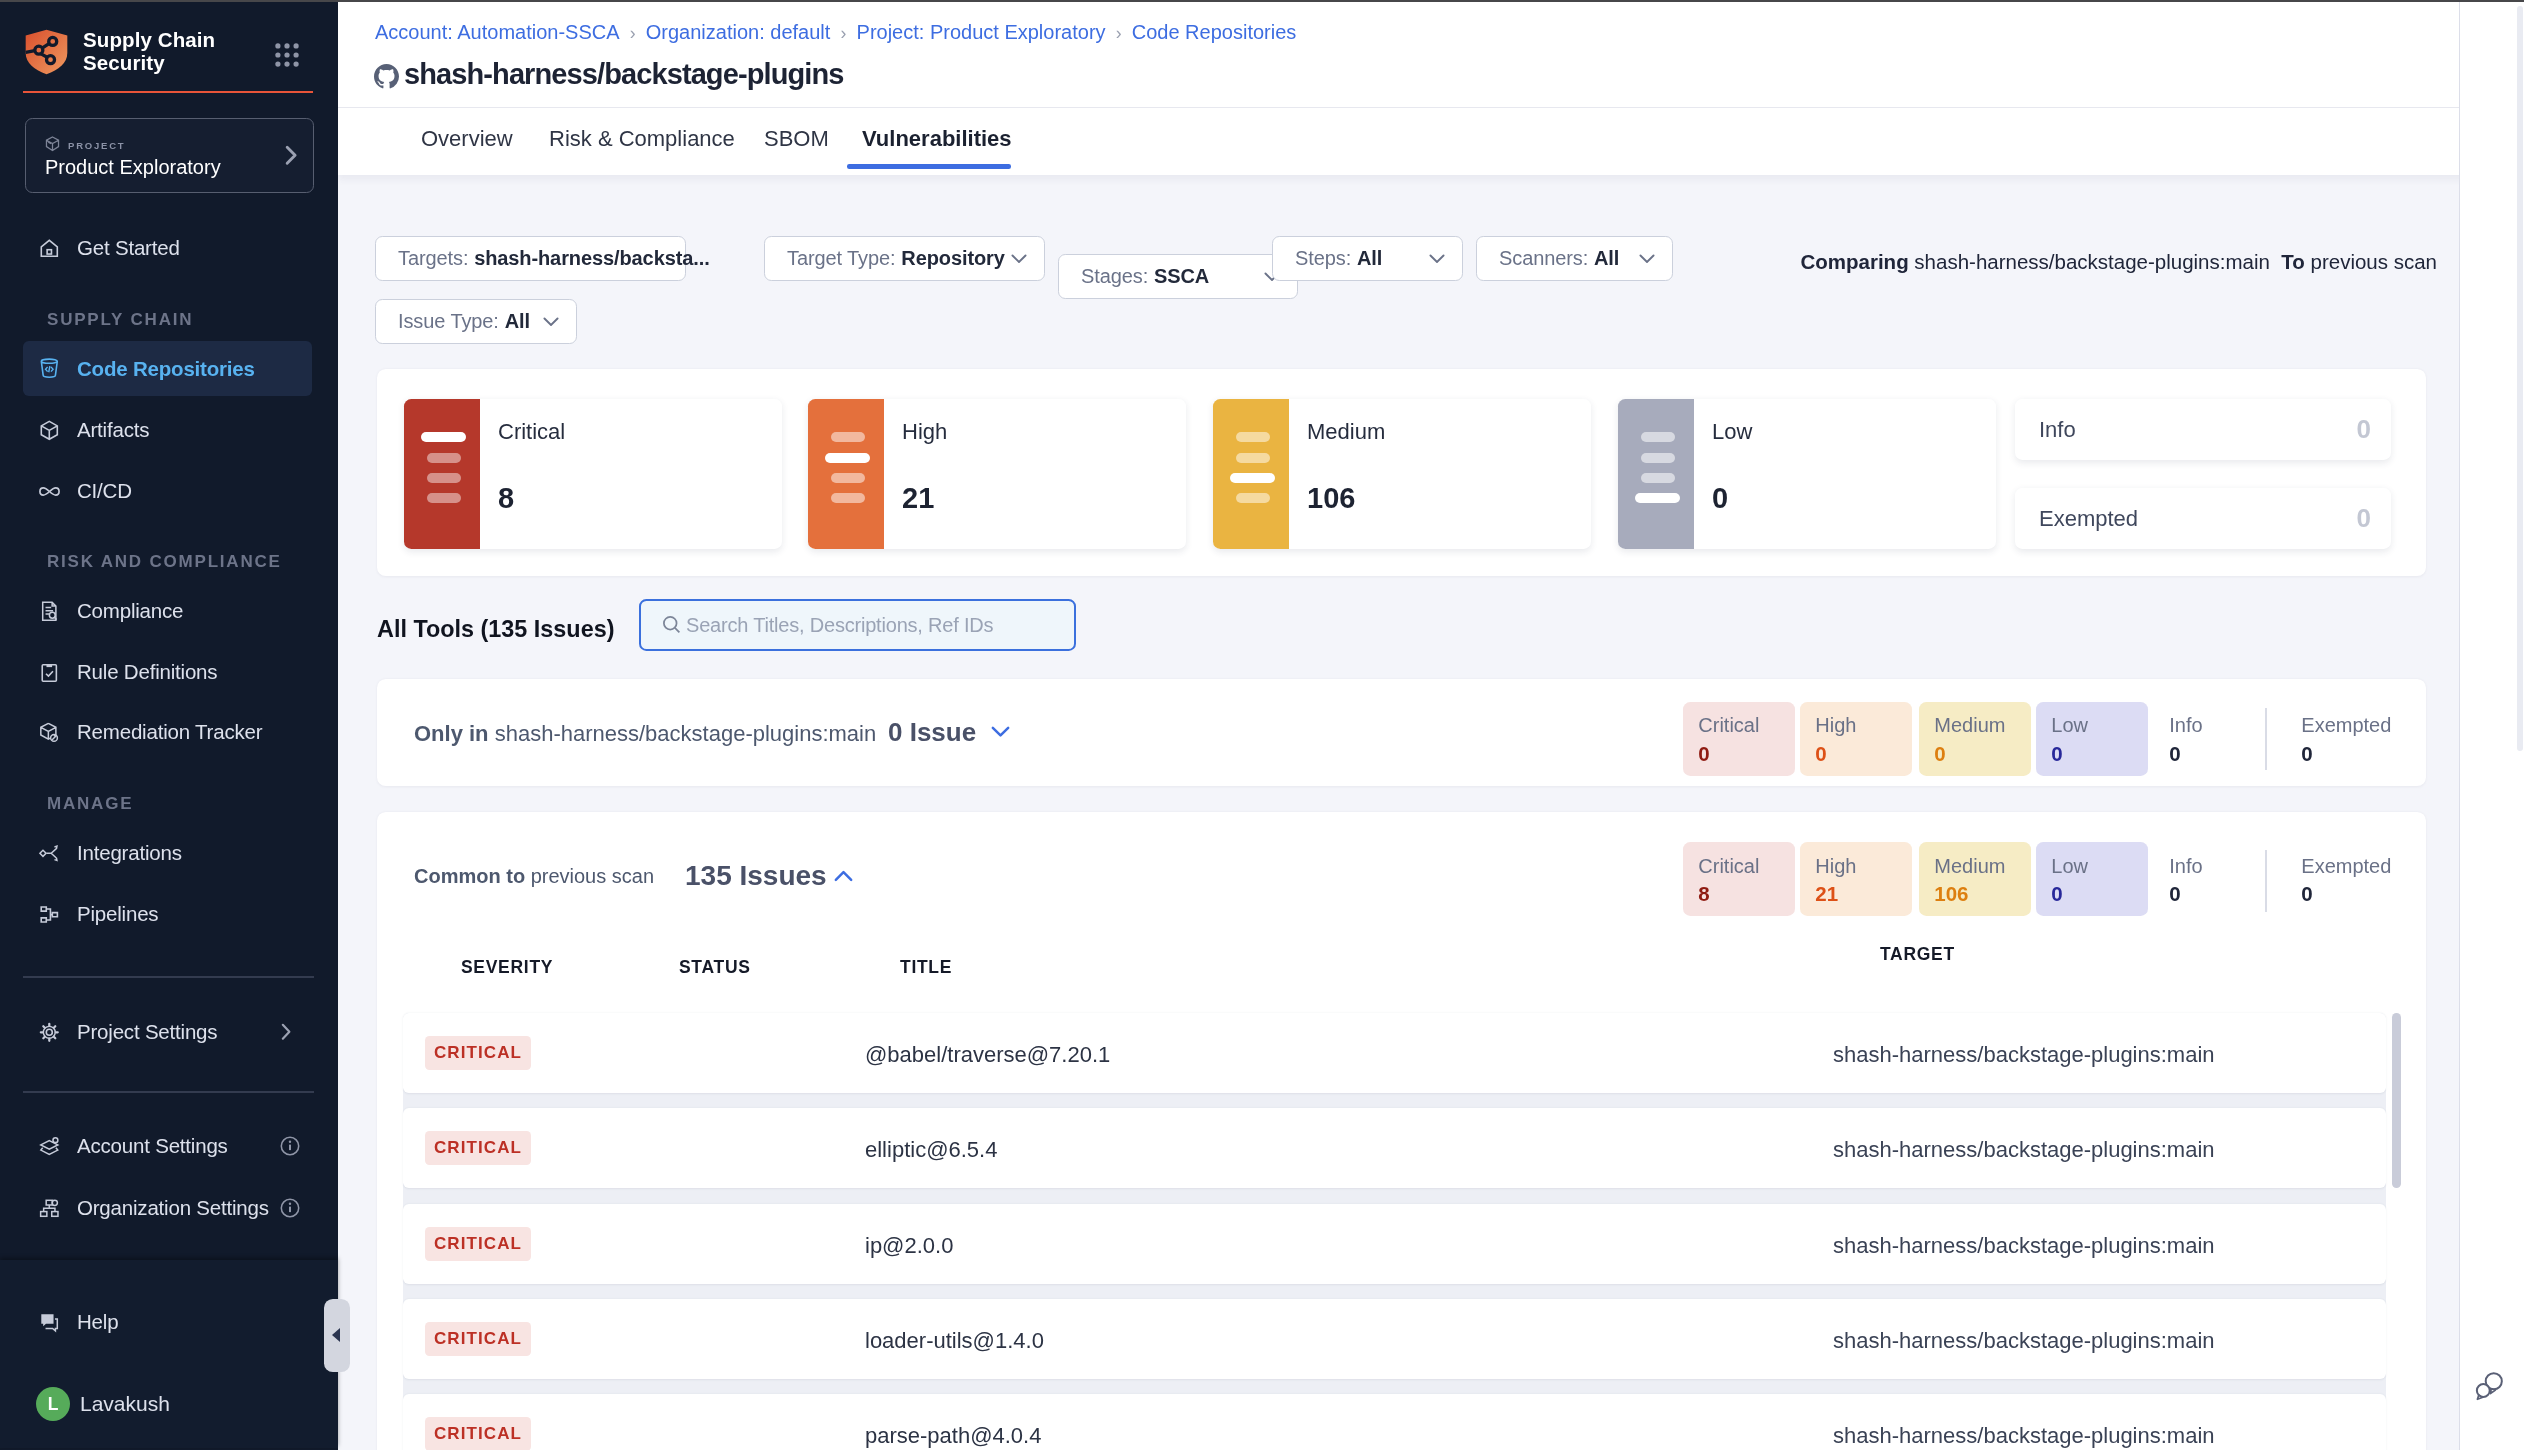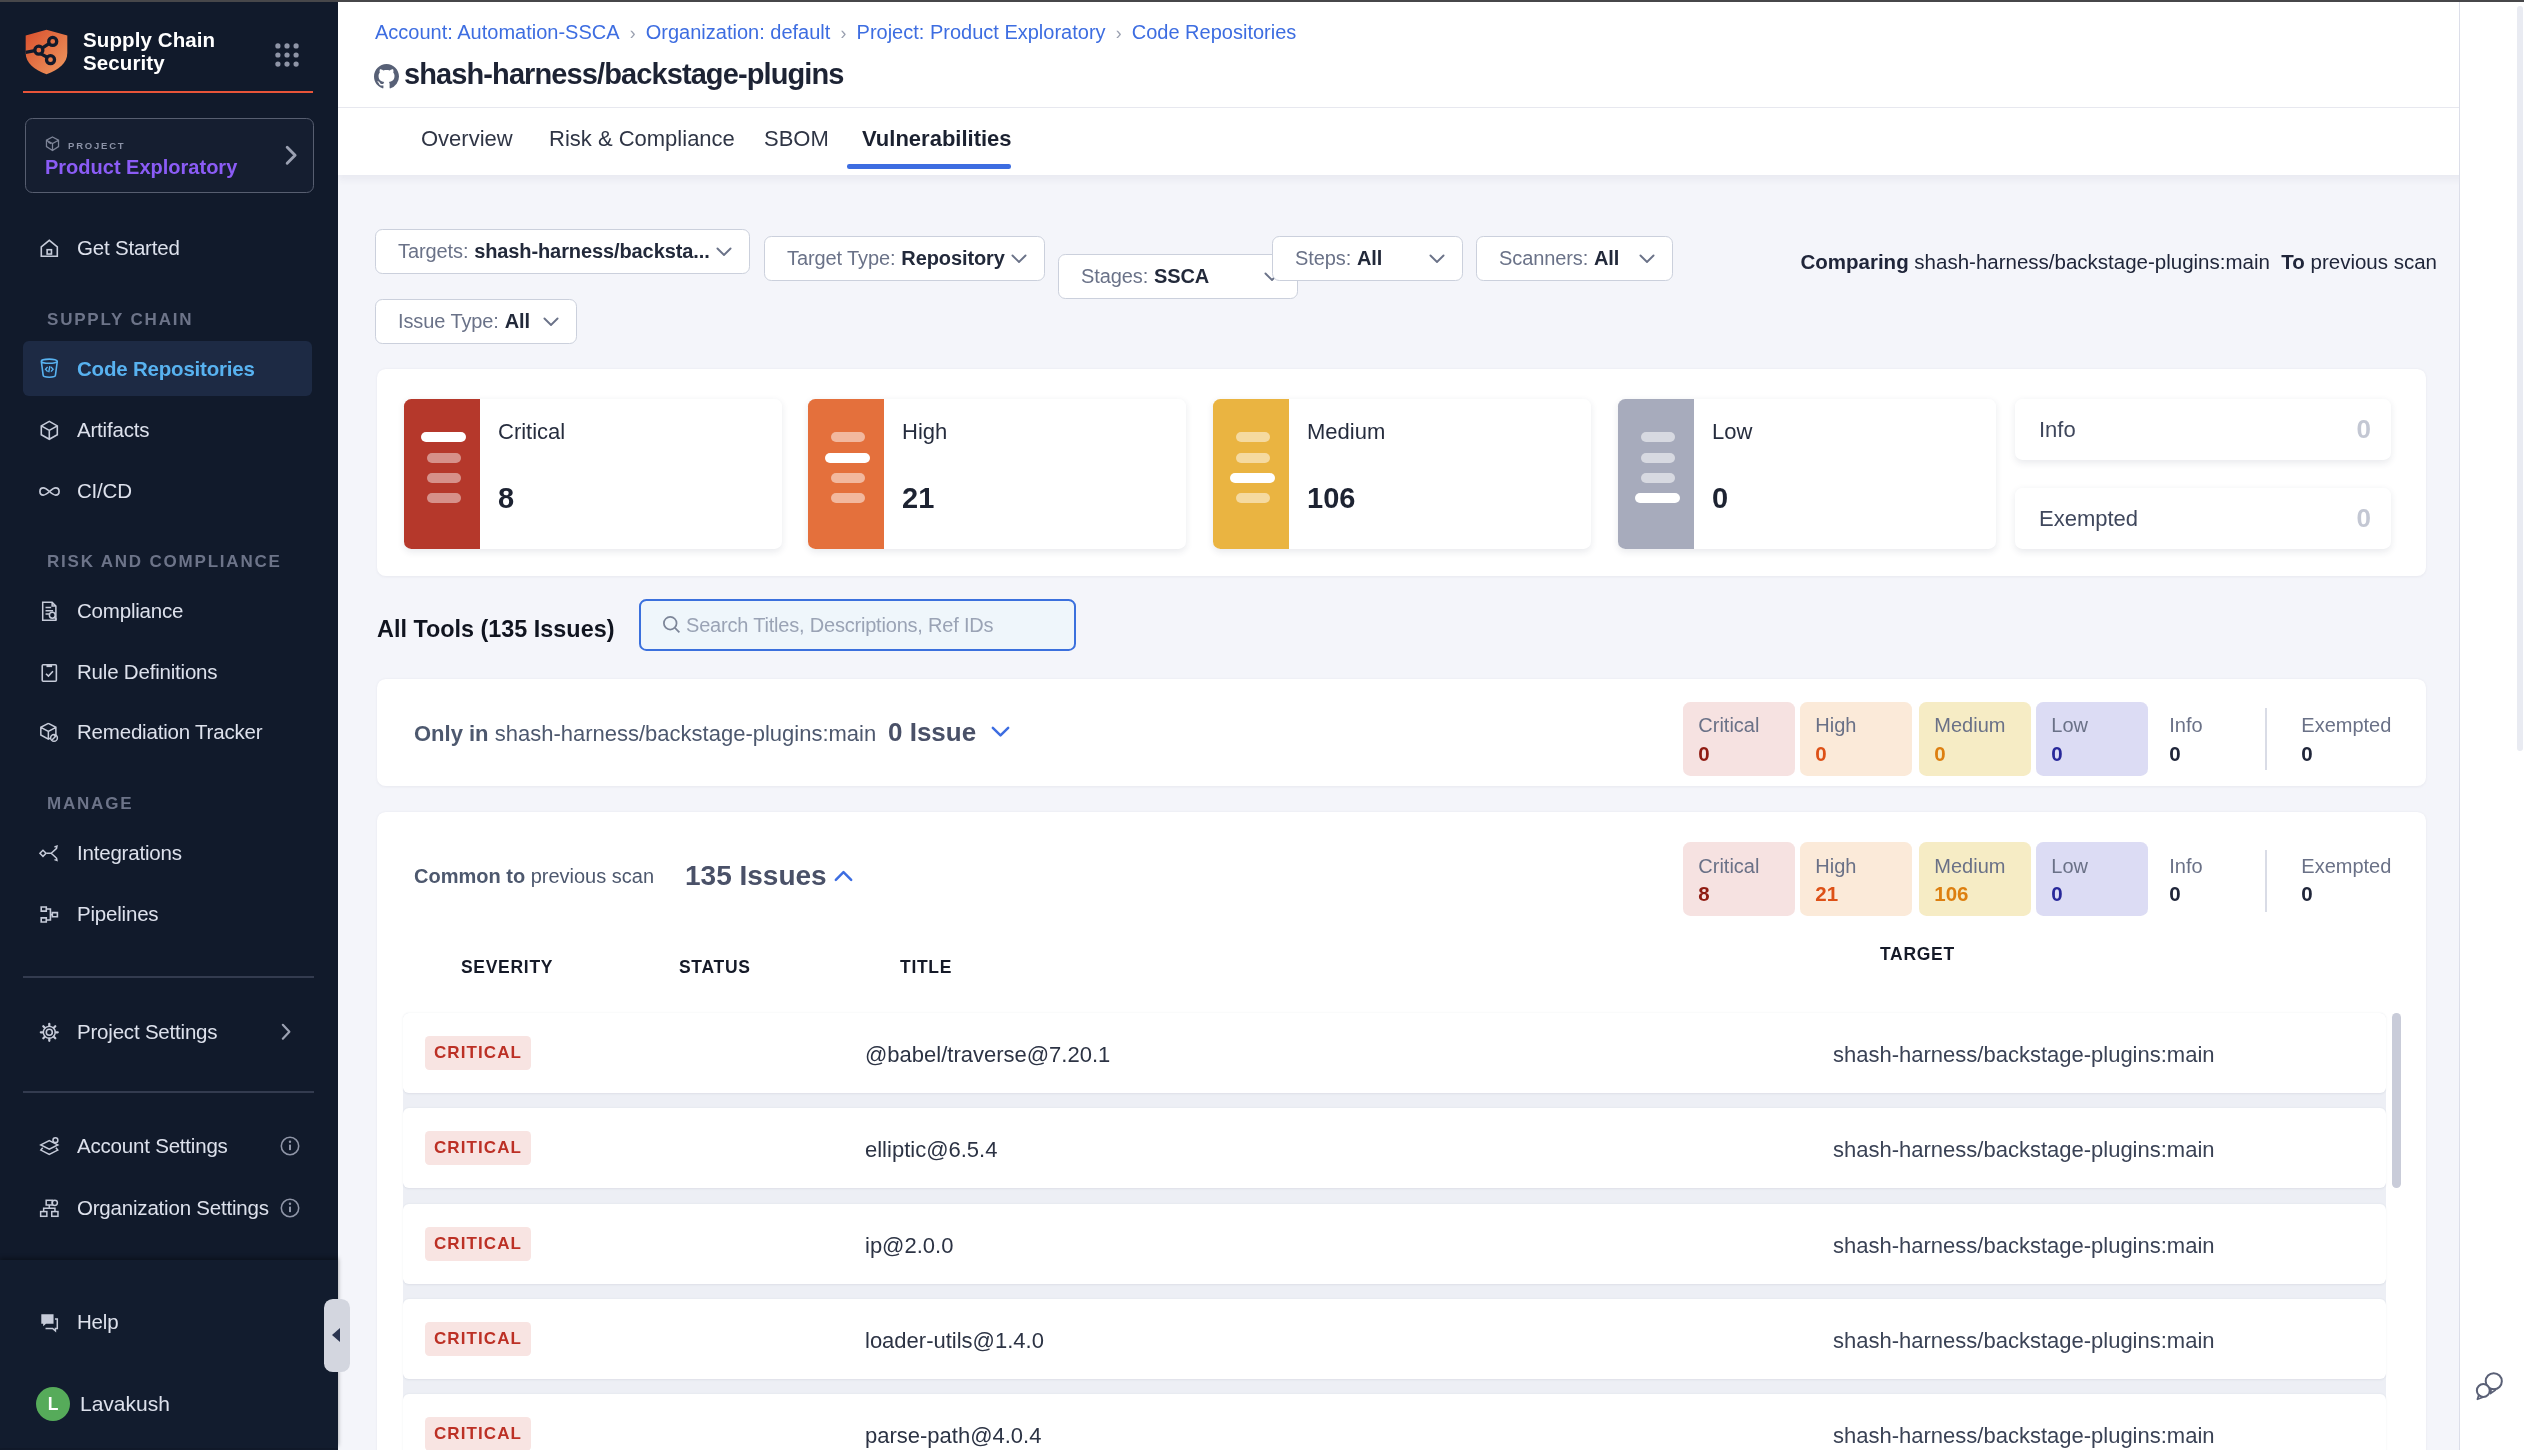--- a/index.html
+++ b/index.html
@@ -7,21 +7,21 @@
 body { font-family:"Liberation Sans", sans-serif; background:#f4f5fa; position:relative; }
 .abs { position:absolute; }
 
 #topstrip { position:absolute; left:0; top:0; width:2525px; height:2.2px; background:#47474a; z-index:50; }
 #sidebar { position:absolute; left:0; top:0; width:338px; height:1451px; background:#111a2b; z-index:5; }
 #brandtxt { position:absolute; left:83px; top:29px; color:#fff; font-size:20.5px; font-weight:bold; line-height:22.6px; letter-spacing:0.1px; }
 #gridicon { position:absolute; left:275px; top:43px; }
 #orangeline { position:absolute; left:23.4px; top:91px; width:290px; height:2.2px; background:#e85439; }
 #projcard { position:absolute; left:25px; top:118px; width:289px; height:75px; border:1.5px solid #575e70; border-radius:7.3px; background:#151e30; }
 #projlabel { position:absolute; left:42px; top:20.5px; color:#8b92a6; font-size:9.5px; font-weight:bold; letter-spacing:1.8px; }
-#projname { position:absolute; left:19px; top:37px; color:#8b5cf6; font-size:20px;font-weight:bold; }
+#projname { position:absolute; left:19px; top:37px; color:#ffffff; font-size:20px; }
 .navrow { position:absolute; left:0; width:338px; height:56px; display:flex; align-items:center; }
 .navrow .ic { position:absolute; left:38px; width:22.6px; height:22.6px; }
 .navrow .lbl { position:absolute; left:77px; font-size:20.5px; color:#dde1ec; letter-spacing:-0.2px; }
 .sechead { position:absolute; left:47px; color:#6d7489; font-size:17px; font-weight:bold; letter-spacing:1.8px; }
 #selrow { position:absolute; left:23.4px; top:341px; width:289px; height:55px; background:#1d2a44; border-radius:5.8px; }
 .sep { position:absolute; left:23.4px; width:291px; height:1.5px; background:#333b4f; }
 
 #content { position:absolute; left:338px; top:2.2px; width:2187px; height:1449px; background:#f4f5fa; }
 #header { position:absolute; left:0; top:0; width:2187px; height:105px; background:#fff; }
 #tabsrow { position:absolute; left:0; top:105px; width:2187px; height:68px; background:#fff; border-top:1.5px solid #e7e8ef; box-shadow:0 5.1px 6.6px rgba(60,70,100,0.06); }
@@ -234,21 +234,21 @@
     <div id="rtitle">shash-harness/backstage-plugins</div>
   </div>
   <div id="tabsrow">
     <div class="tab" style="left:83px">Overview</div>
     <div class="tab" style="left:211px">Risk &amp; Compliance</div>
     <div class="tab" style="left:426px">SBOM</div>
     <div class="tab" style="left:524px;font-weight:bold;color:#1b2130">Vulnerabilities</div>
     <div class="abs" style="left:509px;top:56px;width:164px;height:4.4px;border-radius:2.2px;background:#3d6de1"></div>
   </div>
 
-  <div class="pill" style="left:37px;top:227px;width:375px">Targets:<b>shash-harness/backsta...</b><svg width="16" height="9.5" viewBox="0 0 22 13" fill="none" stroke="#6a7288" stroke-width="2.6" stroke-linecap="round">
+  <div class="pill" style="left:37px;top:234px;width:311px">Targets:<b>shash-harness/backsta...</b><svg width="16" height="9.5" viewBox="0 0 22 13" fill="none" stroke="#6a7288" stroke-width="2.6" stroke-linecap="round">
         <path d="M2 2l9 9 9-9"></path>
       </svg></div>
   <div class="pill" style="left:426px;top:234px;width:281px">Target Type:<b>Repository</b><svg width="16" height="9.5" viewBox="0 0 22 13" fill="none" stroke="#6a7288" stroke-width="2.6" stroke-linecap="round">
         <path d="M2 2l9 9 9-9"></path>
       </svg></div>
   <div class="pill" style="left:720px;top:252px;width:240px">Stages:<b>SSCA</b><svg width="16" height="9.5" viewBox="0 0 22 13" fill="none" stroke="#6a7288" stroke-width="2.6" stroke-linecap="round">
         <path d="M2 2l9 9 9-9"></path>
       </svg></div>
   <div class="pill" style="left:934px;top:234px;width:191px">Steps:<b>All</b><svg width="16" height="9.5" viewBox="0 0 22 13" fill="none" stroke="#6a7288" stroke-width="2.6" stroke-linecap="round">
         <path d="M2 2l9 9 9-9"></path>

